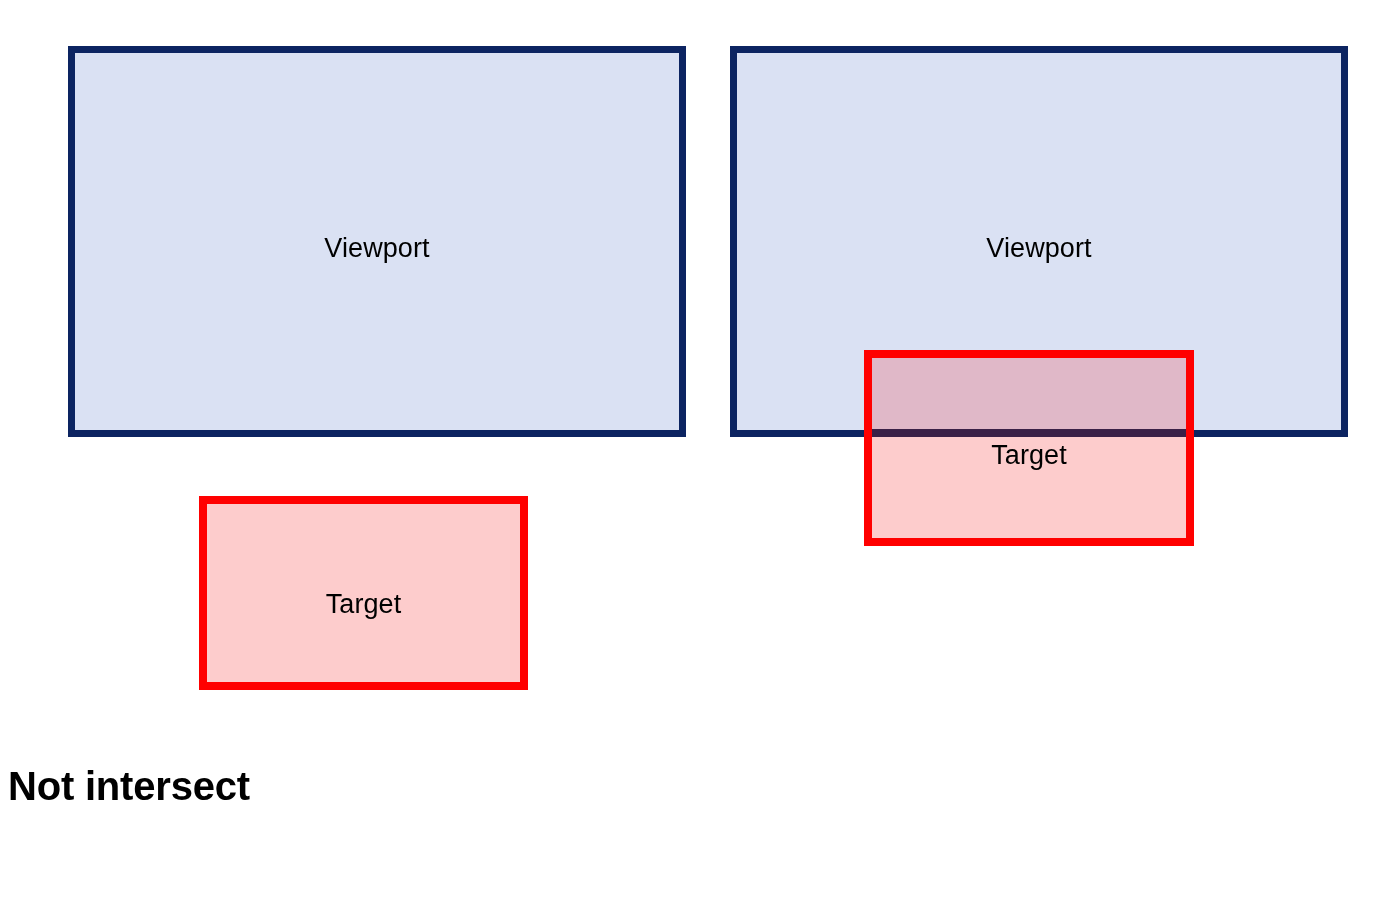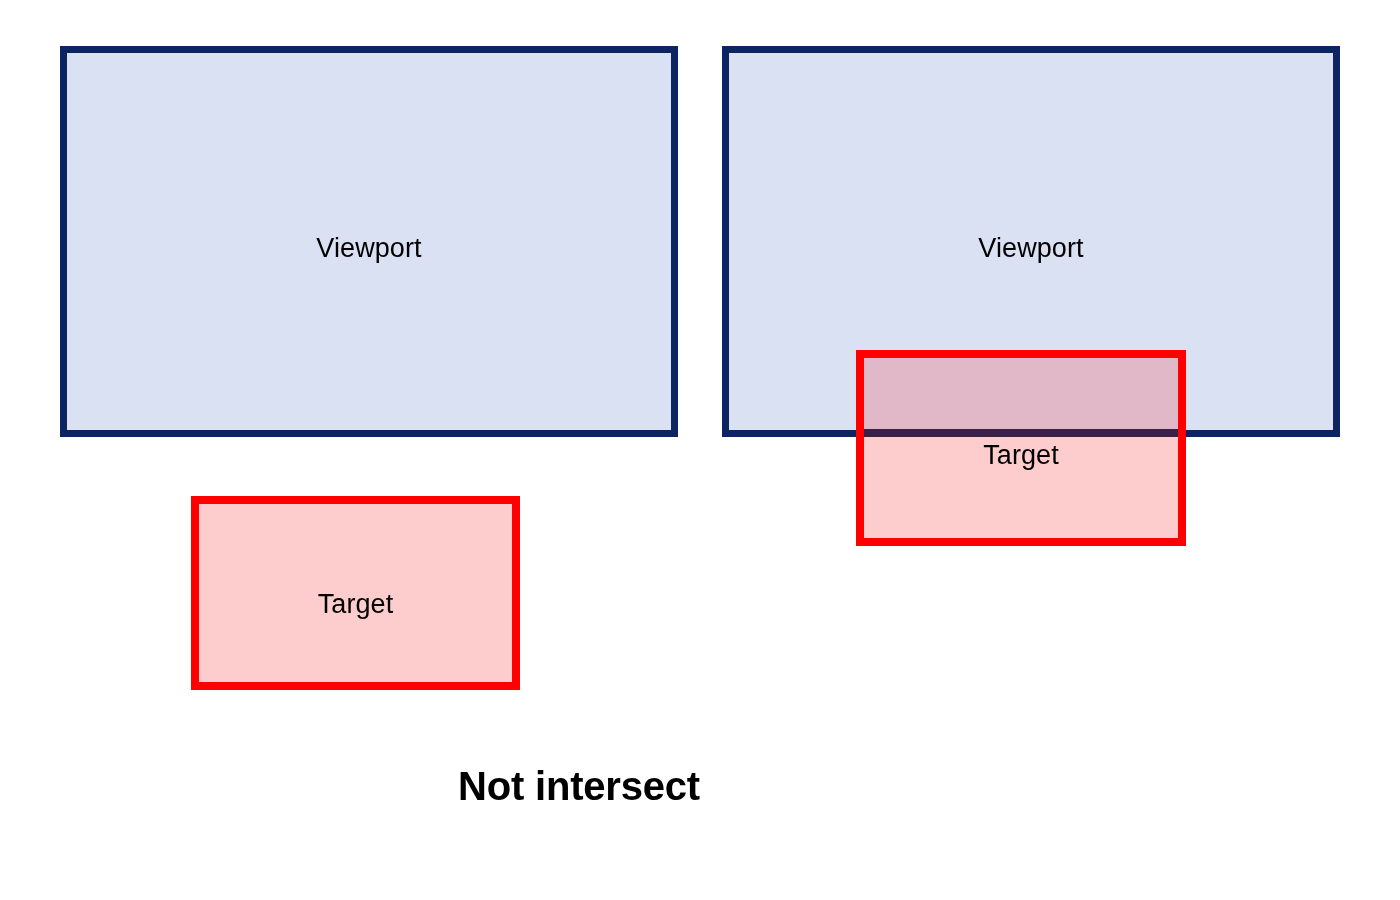--- a/index.html
+++ b/index.html
@@ -23,20 +23,21 @@
     inset: 0;
     width: 1400px;
     height: 900px;
   }
 
   
   .panel {
     position: absolute;
     top: 0;
     height: 684px;
+    margin-left: 8px;
   }
   #panel-not-intersect { left: 0;   width: 700px; }
   #panel-intersect     { left: 700px; width: 700px; }
 
   
   .viewport-box {
     position: absolute;
     box-sizing: border-box;
     background: #dae1f3;
     border: 7px solid #0c2461;
@@ -127,21 +128,21 @@
     background: #fdcccc;
   }
   #target-box-right .box-label {
     top: 84px;
     z-index: 4;
   }
 
   
   .caption {
     position: absolute;
-    text-align: right;
+    text-align: left;
     font-size: 40px;
     font-weight: bold;
     line-height: 1;
     color: #000000;
     letter-spacing: -0.2px;
     white-space: nowrap;
   }
   #caption-not-intersect {
     left: 0; width: 700px;
     top: 766px;

